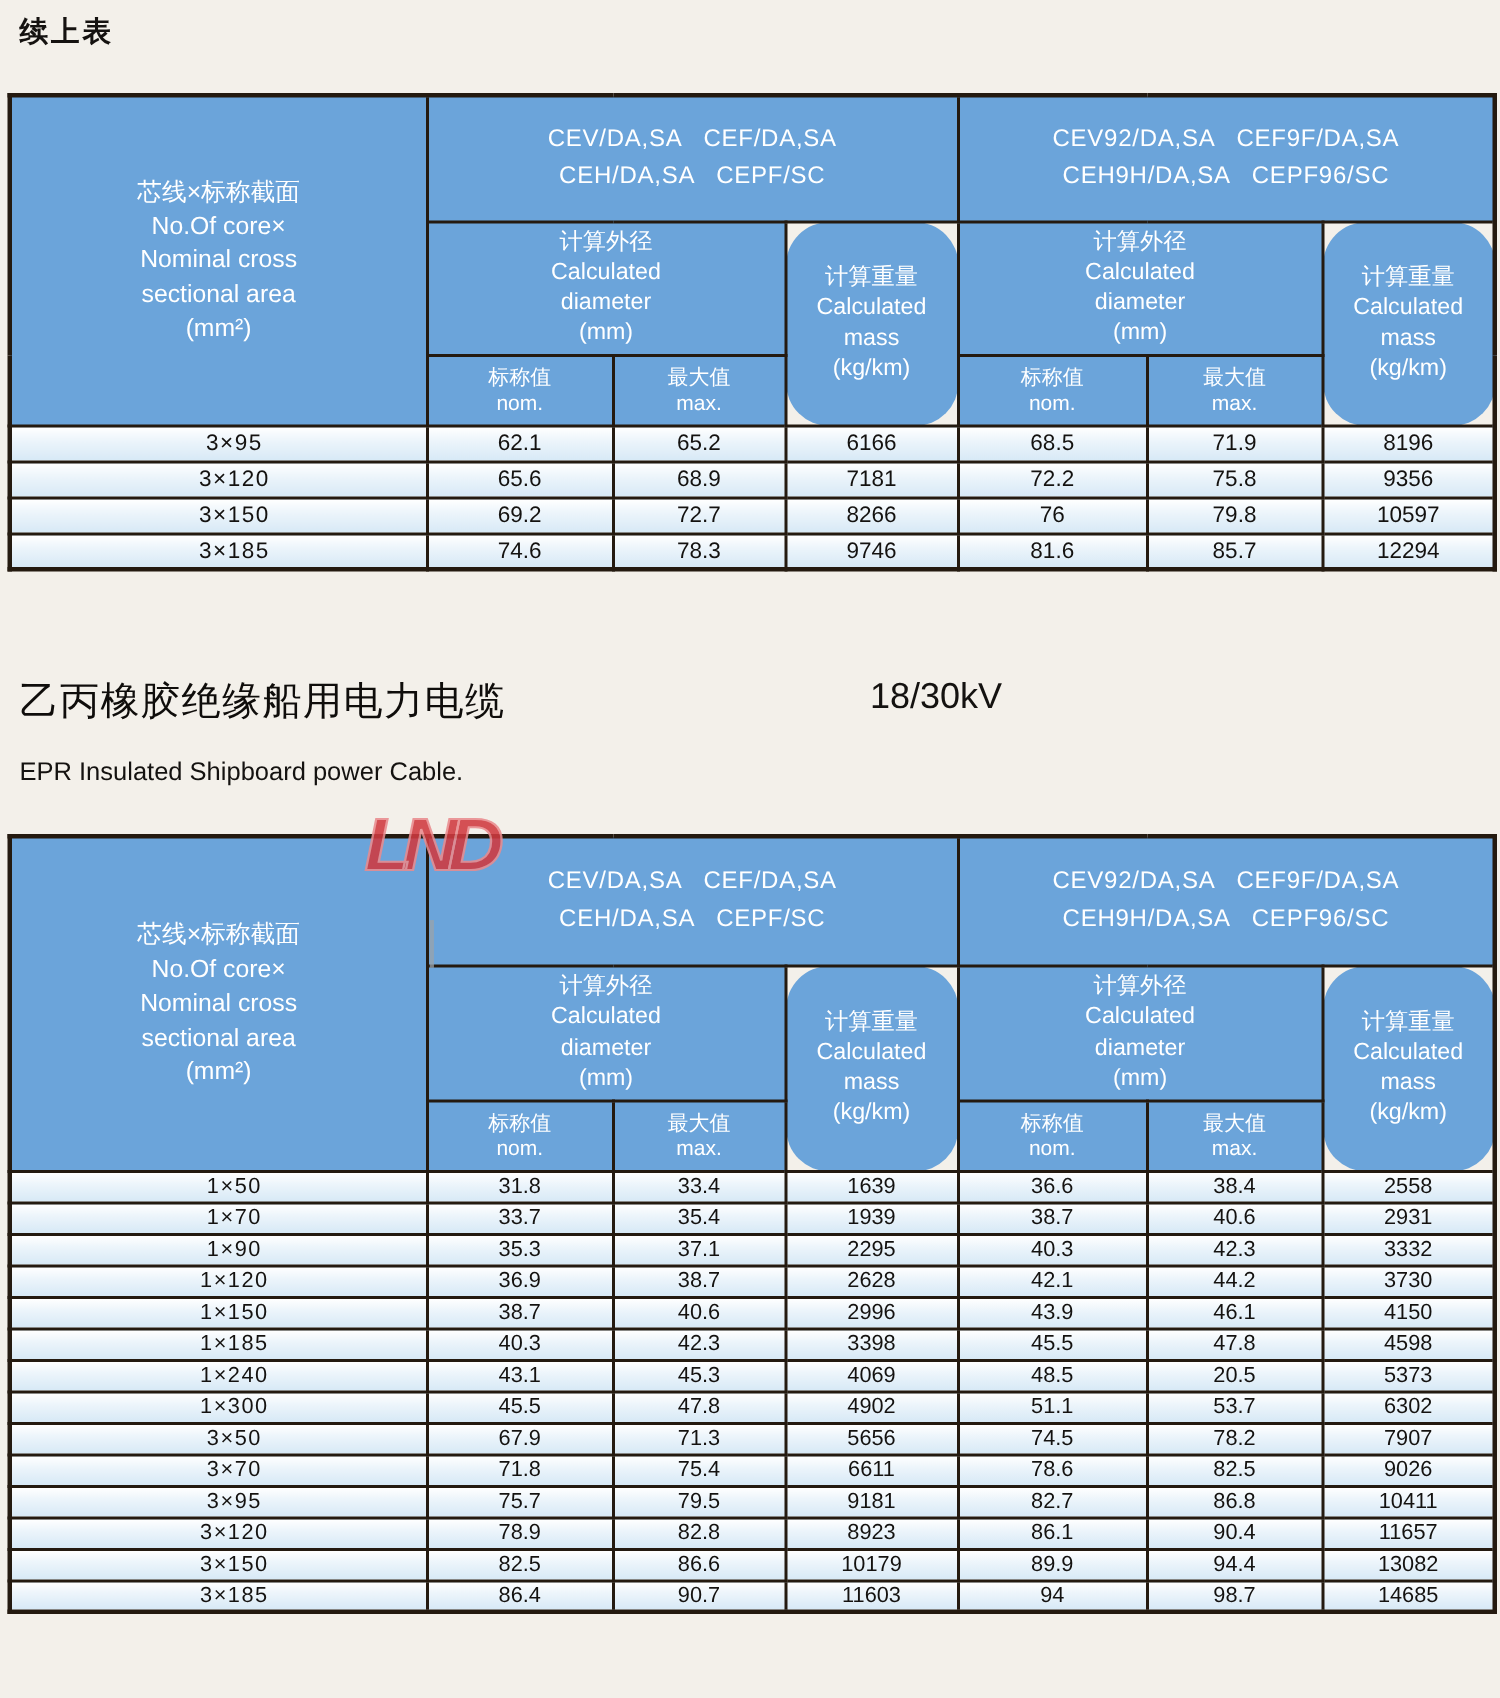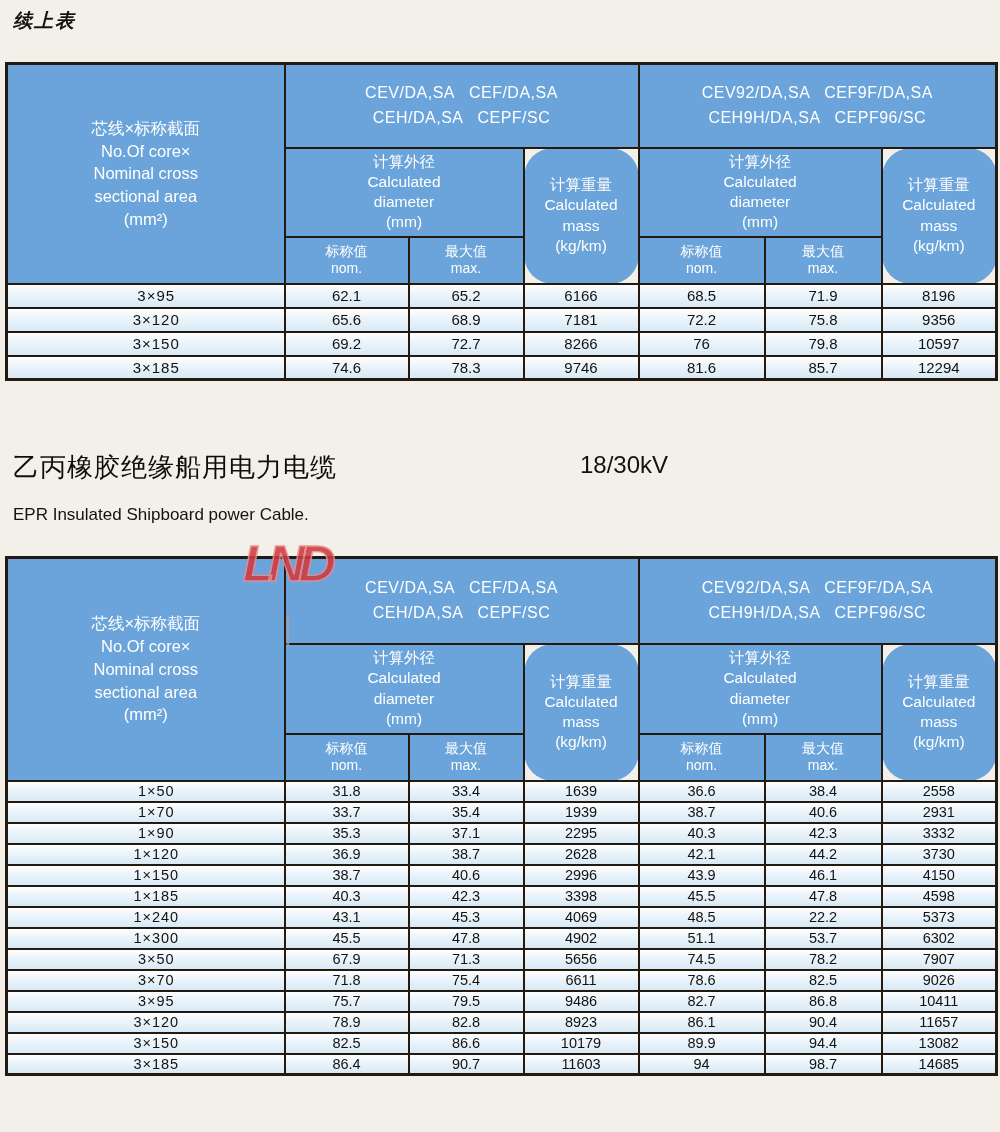--- a/index.html
+++ b/index.html
@@ -14,21 +14,20 @@
     overflow: hidden;
   }
 
   .continued-label {
     position: absolute;
     left: 13px; top: 8px;
     font-size: 19px;
     font-weight: bold;
     color: #151210;
     letter-spacing: 2px;
-    font-style: italic;
   }
 
   .spec-table {
     position: absolute;
     left: 5px;
     width: 990px;
     border-collapse: collapse;
     table-layout: fixed;
     border: 3px solid #241a10;
   }
@@ -342,21 +341,21 @@
         <td class="value-cell">45.5</td>
         <td class="value-cell">47.8</td>
         <td class="value-cell">4598</td>
       </tr>
       <tr>
         <td class="core-size-cell">1×240</td>
         <td class="value-cell">43.1</td>
         <td class="value-cell">45.3</td>
         <td class="value-cell">4069</td>
         <td class="value-cell">48.5</td>
-        <td class="value-cell">22.2</td>
+        <td class="value-cell">20.5</td>
         <td class="value-cell">5373</td>
       </tr>
       <tr>
         <td class="core-size-cell">1×300</td>
         <td class="value-cell">45.5</td>
         <td class="value-cell">47.8</td>
         <td class="value-cell">4902</td>
         <td class="value-cell">51.1</td>
         <td class="value-cell">53.7</td>
         <td class="value-cell">6302</td>
@@ -376,21 +375,21 @@
         <td class="value-cell">75.4</td>
         <td class="value-cell">6611</td>
         <td class="value-cell">78.6</td>
         <td class="value-cell">82.5</td>
         <td class="value-cell">9026</td>
       </tr>
       <tr>
         <td class="core-size-cell">3×95</td>
         <td class="value-cell">75.7</td>
         <td class="value-cell">79.5</td>
-        <td class="value-cell">9486</td>
+        <td class="value-cell">9181</td>
         <td class="value-cell">82.7</td>
         <td class="value-cell">86.8</td>
         <td class="value-cell">10411</td>
       </tr>
       <tr>
         <td class="core-size-cell">3×120</td>
         <td class="value-cell">78.9</td>
         <td class="value-cell">82.8</td>
         <td class="value-cell">8923</td>
         <td class="value-cell">86.1</td>

